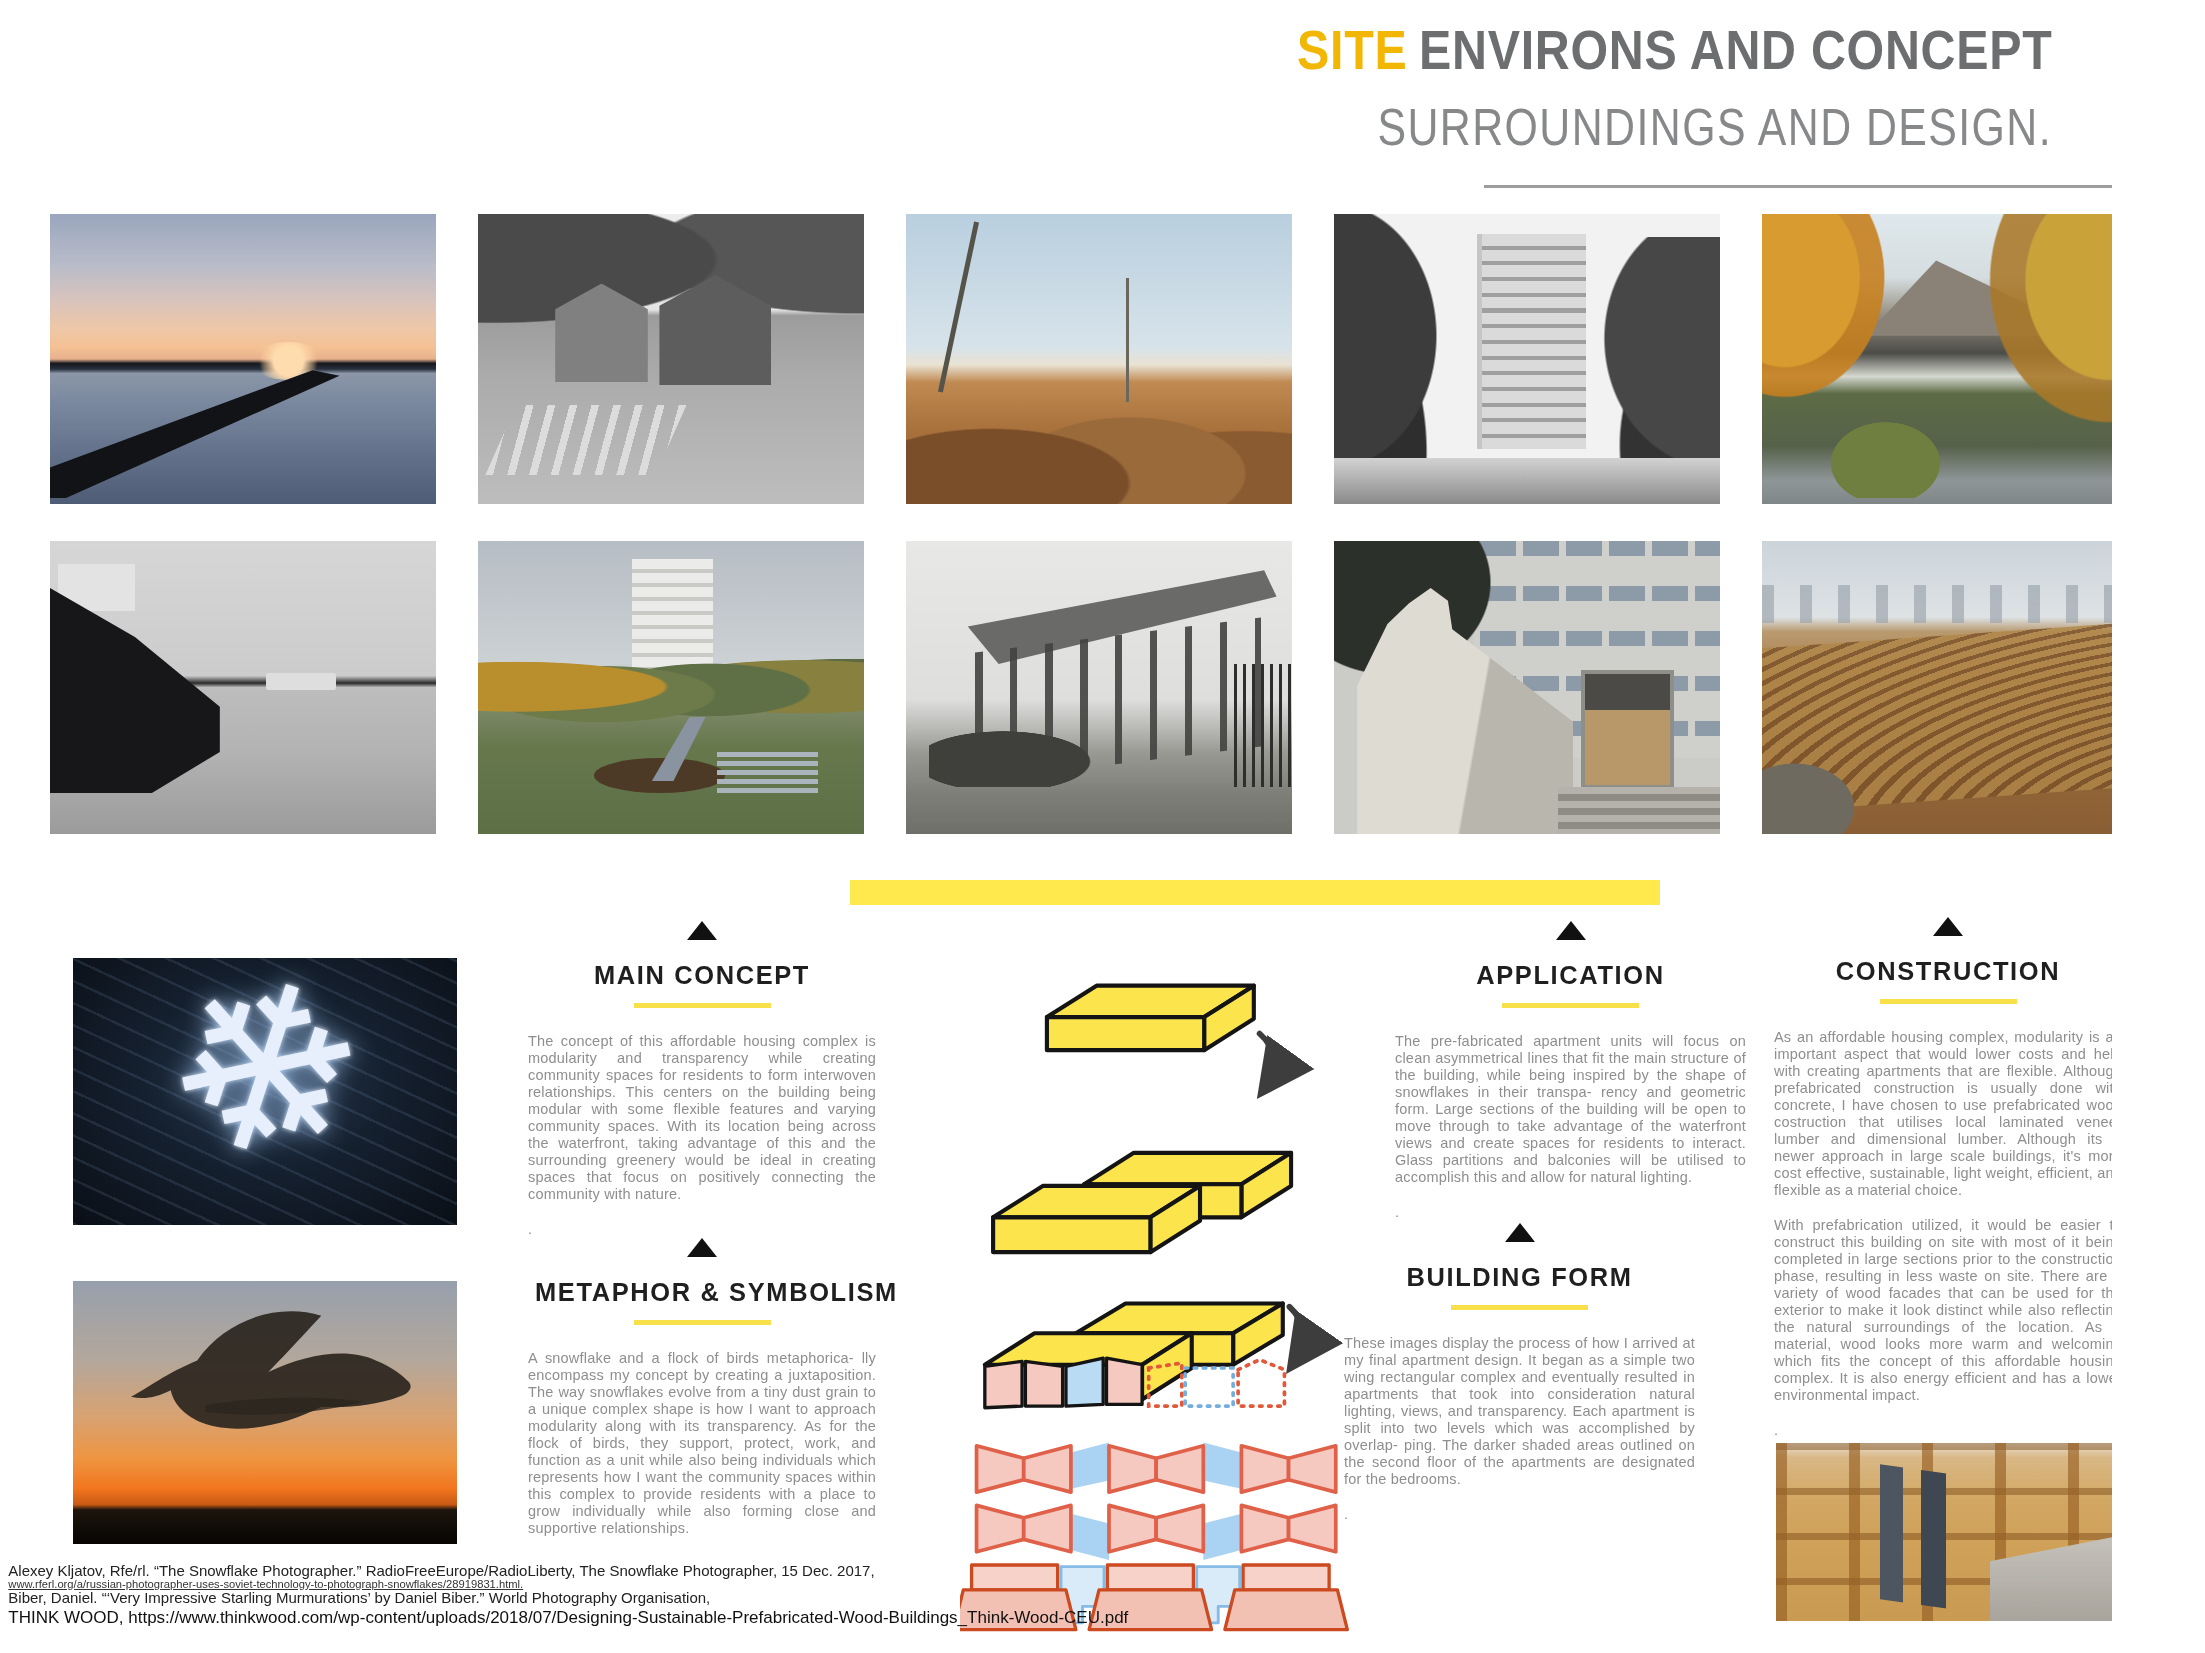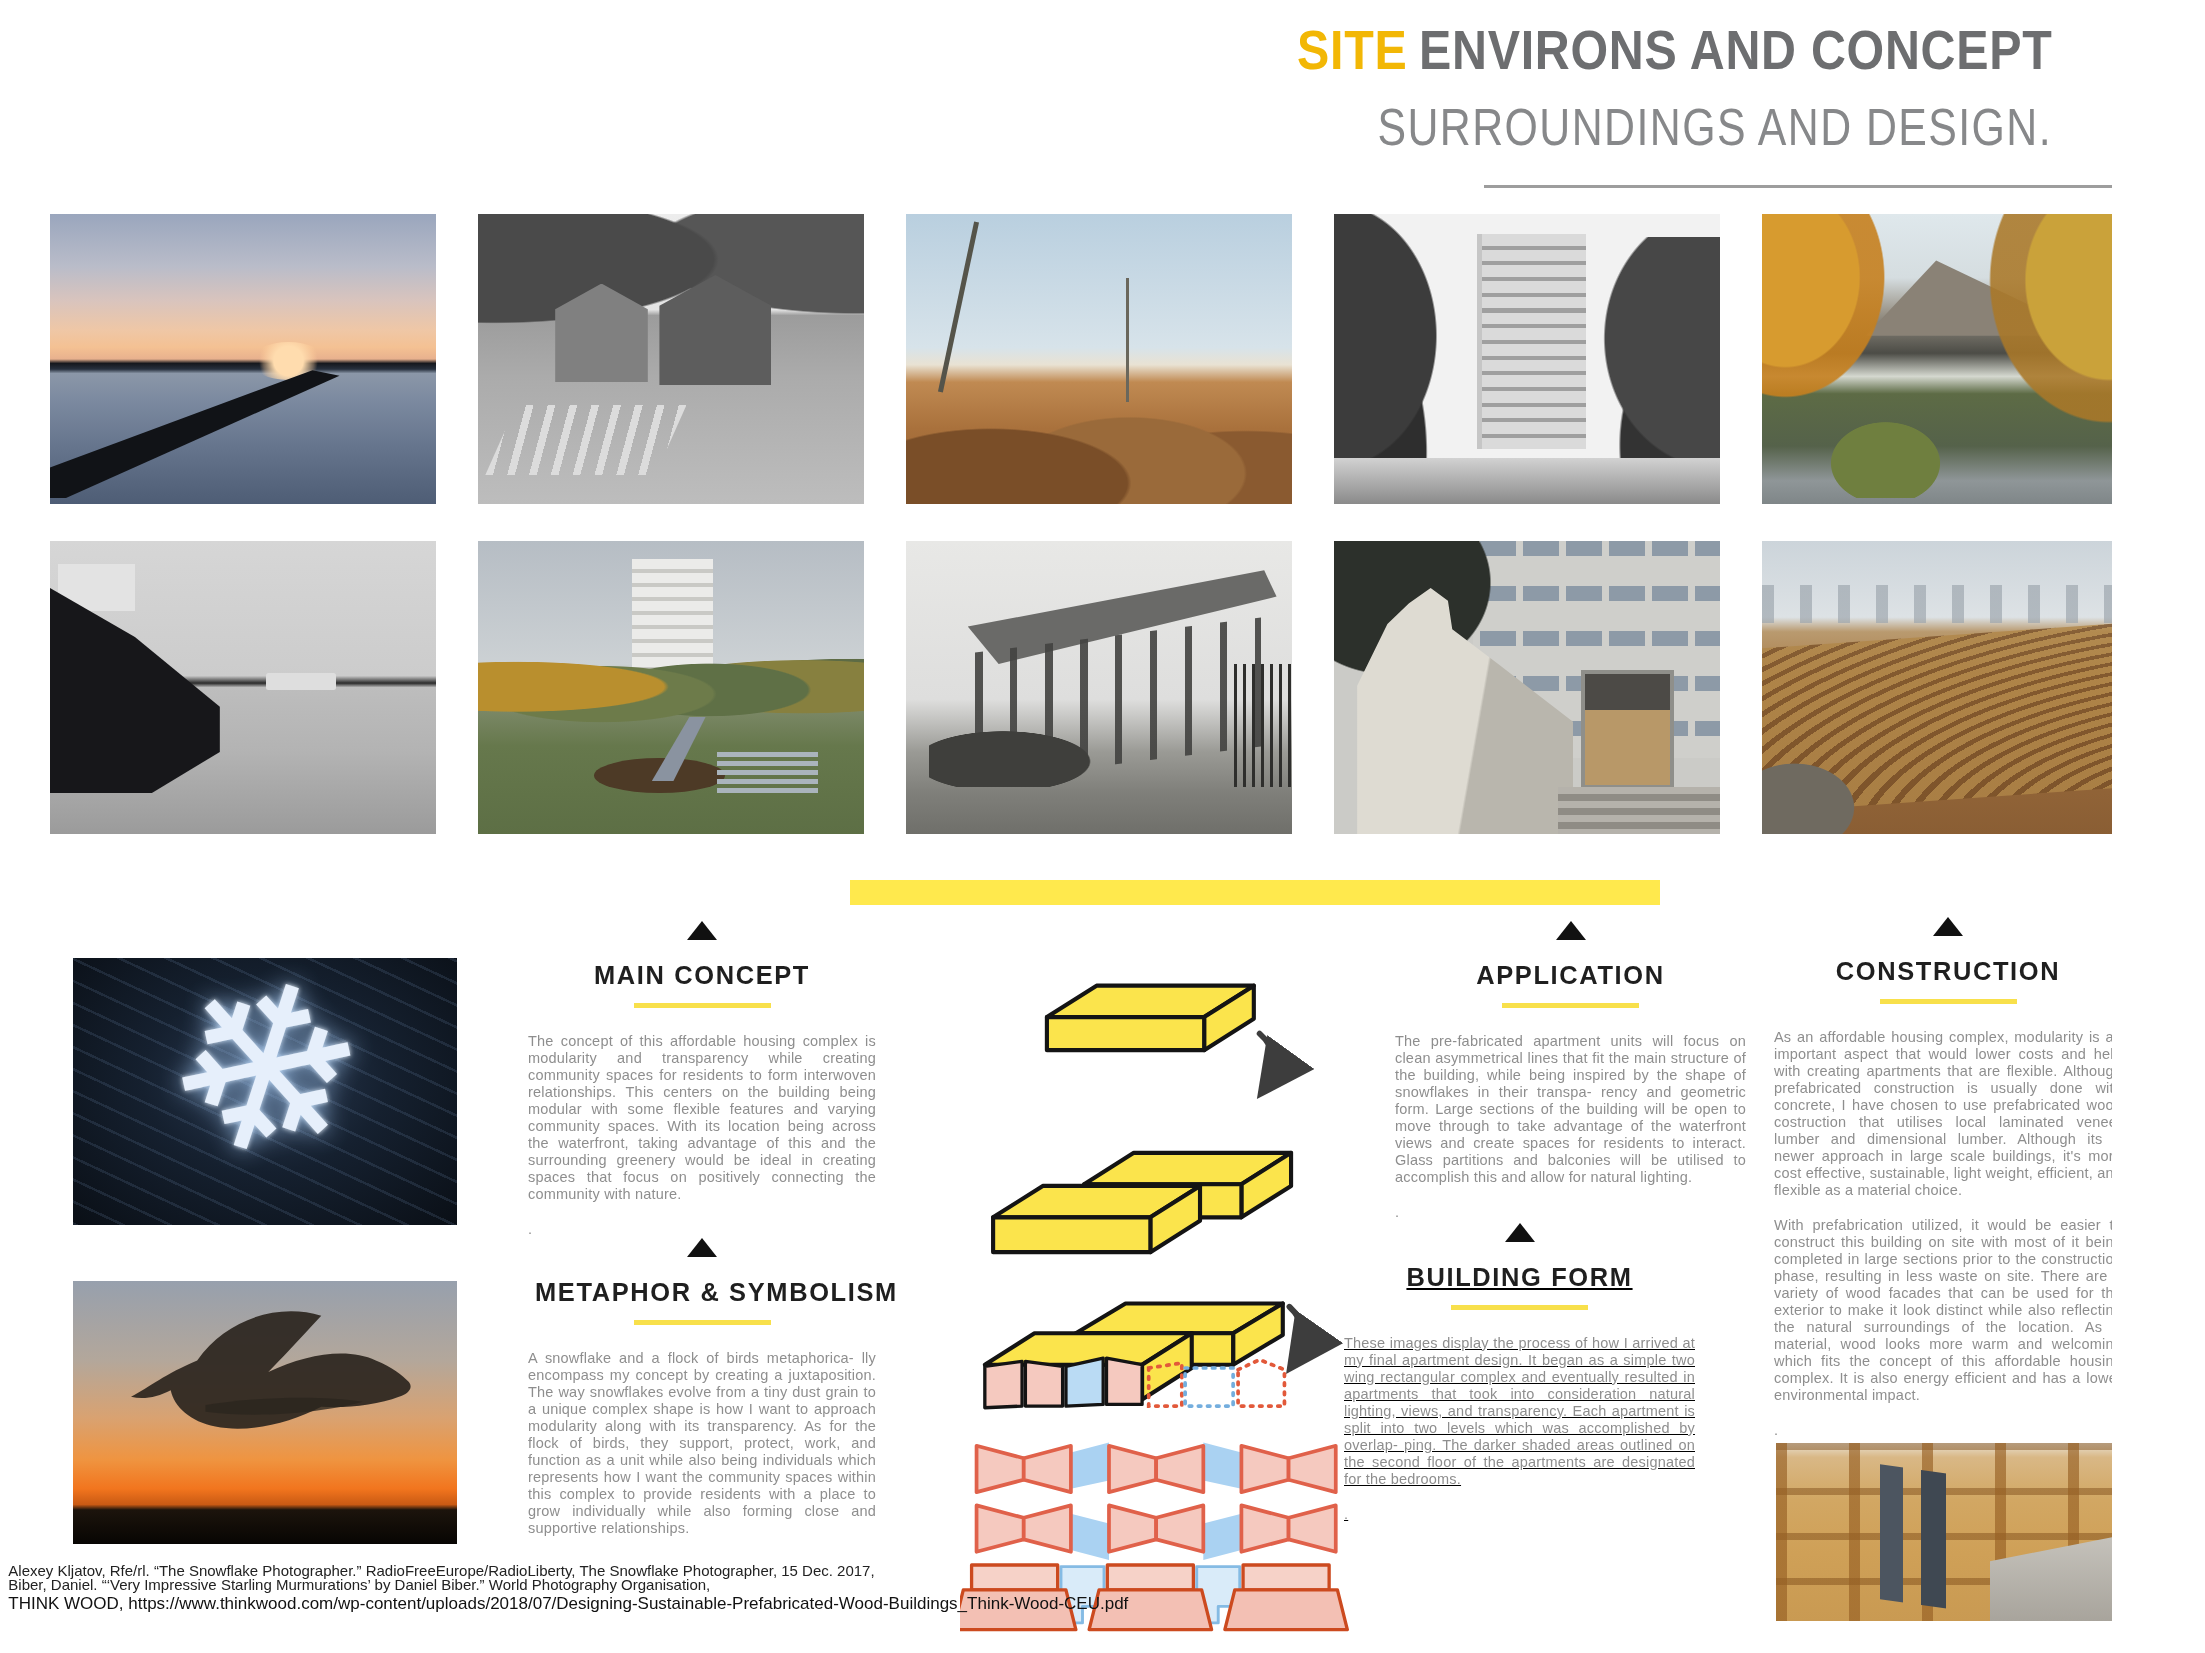--- a/index.html
+++ b/index.html
@@ -166,21 +166,21 @@
        border-left:15px solid transparent;border-right:15px solid transparent;
        border-bottom:19px solid #111111;}
   .sec-h{font-size:26.5px;font-weight:700;letter-spacing:1.7px;color:#1f1f1f;
          text-align:center;white-space:nowrap;transform:scaleX(.96);transform-origin:center;}
   .sec-u{width:137px;height:5px;background:#f8e04b;margin:11.6px auto 25px auto;}
   .body{margin:0 0 18px 0;font-size:14.5px;line-height:17px;color:#8e8e8e;
         text-align:justify;letter-spacing:0.2px;}
   #sec-mc{left:528px;top:921px;width:348px;}
   #sec-ms{left:528px;top:1238px;width:348px;}
   #sec-ap{left:1395px;top:921px;width:351px;}
-  #sec-bf{left:1344px;top:1223px;width:351px;text-decoration:underline;}
+  #sec-bf{left:1344px;top:1223px;width:351px;}
   #sec-cn{left:1774px;top:917px;width:348px;}
 
   
   #diagrams{position:absolute;left:960px;top:944px;width:389px;height:704px;}
 
   
   #sources{position:absolute;left:8.3px;top:1564px;width:1291px;color:#1a1a1a;}
   #sources .lbl{font-size:12.4px;font-weight:700;letter-spacing:0.3px;line-height:16.6px;}
   #sources .src{font-size:15px;line-height:13.7px;color:#222222;}
   #sources .lnk{font-size:11.2px;line-height:13.7px;color:#333333;text-decoration:underline;}
@@ -397,18 +397,19 @@
           <polygon points="168,780 292,780 304,828 156,828" fill="#F3C0B4"></polygon>
           <rect x="342" y="750" width="104" height="30" fill="#F6D2C8"></rect>
           <polygon points="332,780 456,780 468,828 320,828" fill="#F3C0B4"></polygon>
         </g>
       </g>
     </svg>
   </div>
 
   <div id="sources">
     <div class="src">Alexey Kljatov, Rfe/rl. “The Snowflake Photographer.” RadioFreeEurope/RadioLiberty, The Snowflake Photographer, 15 Dec. 2017,</div>
+    <div class="lnk">www.rferl.org/a/russian-photographer-uses-soviet-technology-to-photograph-snowflakes/28919831.html.</div>
     <div class="src">Biber, Daniel. “‘Very Impressive Starling Murmurations’ by Daniel Biber.” World Photography Organisation,</div>
     <div class="big">THINK WOOD, https://www.thinkwood.com/wp-content/uploads/2018/07/Designing-Sustainable-Prefabricated-Wood-Buildings_Think-Wood-CEU.pdf</div>
   </div>
 
 </div>
 
 
 </body></html>

